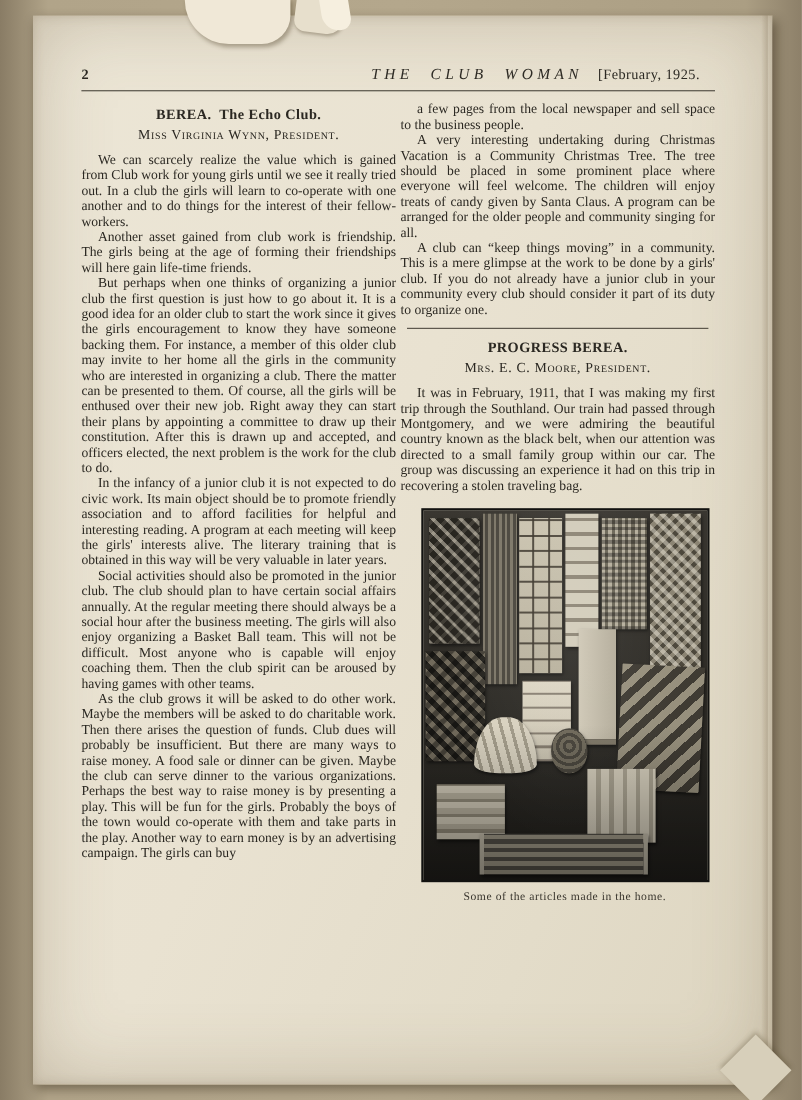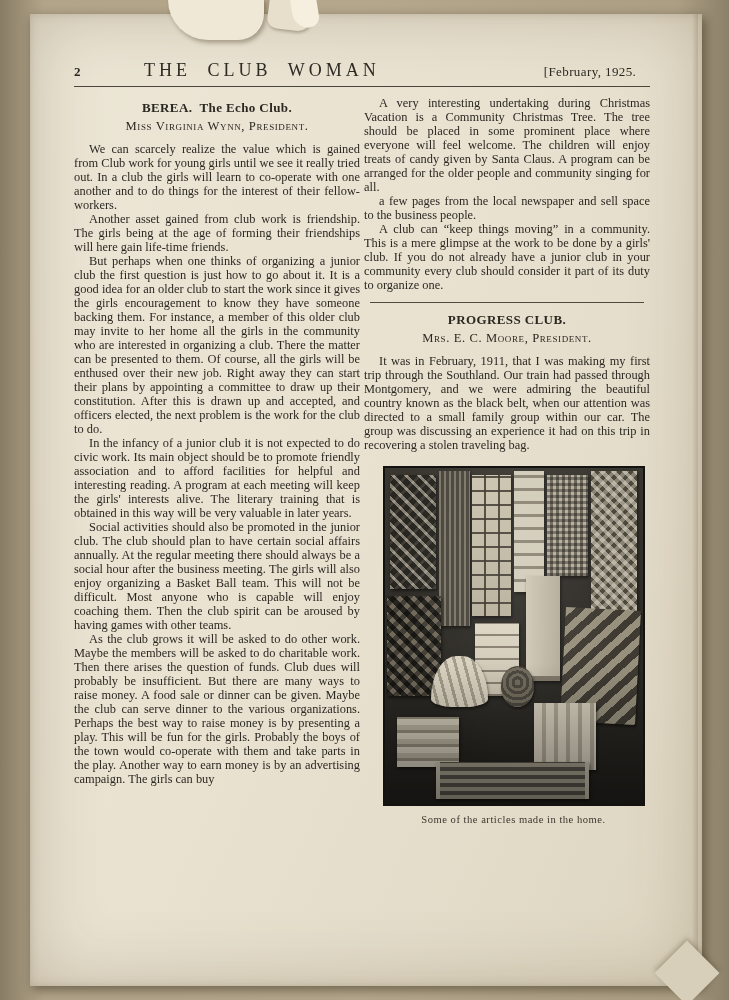--- a/index.html
+++ b/index.html
@@ -26,21 +26,21 @@
     background:#f6efdf; border-radius:0 0 10px 16px; transform:rotate(-9deg); }
   .fold-br { position:absolute; right:-8px; bottom:-10px; width:46px; height:46px;
     background:#d7cfba; transform:rotate(45deg); box-shadow:-2px -2px 5px rgba(70,55,30,.3); }
   .crease { position:absolute; right:4px; top:0; width:6px; height:100%;
     background:linear-gradient(90deg,transparent,rgba(90,70,40,.18)); }
 
   .inner { position:absolute; left:44px; right:52px; top:46px; bottom:20px; }
 
   .masthead { display:flex; align-items:baseline; font-size:13px; }
   .pageno { width:70px; font-weight:bold; }
-  .journal { flex:1; text-align:left; letter-spacing:4px; word-spacing:8px; font-size:18px; color:#2e2b25; }
+  .journal { flex:1; text-align:right; font-style:italic; letter-spacing:4px; word-spacing:8px; font-size:14px; color:#2e2b25; }
   .issue { width:120px; text-align:center; letter-spacing:.4px; }
   .head-rule { border:0; border-top:1.4px solid #4a463c; margin:5px 0 9px 0; }
 
   .cols { display:flex; gap:4px; }
   .col { flex:1; min-width:0; }
 
   .article-title { text-align:center; font-size:13px; letter-spacing:.4px; margin:4px 0 3px 0; white-space:pre-wrap; }
   .byline { text-align:center; font-variant:small-caps; font-size:12.6px; letter-spacing:.6px; margin:0 0 8px 0; }
   p.body-par { margin:0; font-size:12.4px; line-height:14px; text-align:justify; text-indent:15px; }
 
@@ -123,27 +123,27 @@
         <div class="byline">Miss Virginia Wynn, President.</div>
         <p class="body-par">We can scarcely realize the value which is gained from Club work for young girls until we see it really tried out.  In a club the girls will learn to co-operate with one another and to do things for the interest of their fellow-workers.</p>
         <p class="body-par">Another asset gained from club work is friendship.  The girls being at the age of forming their friendships will here gain life-time friends.</p>
         <p class="body-par">But perhaps when one thinks of organizing a junior club the first question is just how to go about it.  It is a good idea for an older club to start the work since it gives the girls encouragement to know they have someone backing them.  For instance, a member of this older club may invite to her home all the girls in the community who are interested in organizing a club.  There the matter can be presented to them.  Of course, all the girls will be enthused over their new job.  Right away they can start their plans by appointing a committee to draw up their constitution.  After this is drawn up and accepted, and officers elected, the next problem is the work for the club to do.</p>
         <p class="body-par">In the infancy of a junior club it is not expected to do civic work.  Its main object should be to promote friendly association and to afford facilities for helpful and interesting reading.  A program at each meeting will keep the girls' interests alive.  The literary training that is obtained in this way will be very valuable in later years.</p>
         <p class="body-par">Social activities should also be promoted in the junior club.  The club should plan to have certain social affairs annually.  At the regular meeting there should always be a social hour after the business meeting.  The girls will also enjoy organizing a Basket Ball team.  This will not be difficult.  Most anyone who is capable will enjoy coaching them.  Then the club spirit can be aroused by having games with other teams.</p>
         <p class="body-par">As the club grows it will be asked to do other work.  Maybe the members will be asked to do charitable work.  Then there arises the question of funds.  Club dues will probably be insufficient.  But there are many ways to raise money.  A food sale or dinner can be given.  Maybe the club can serve dinner to the various organizations.  Perhaps the best way to raise money is by presenting a play.  This will be fun for the girls.  Probably the boys of the town would co-operate with them and take parts in the play.  Another way to earn money is by an advertising campaign.  The girls can buy</p>
       </div>
 
       <div class="col">
+        <p class="body-par">a few pages from the local newspaper and sell space to the business people.</p>
         <p class="body-par">A very interesting undertaking during Christmas Vacation is a Community Christmas Tree.  The tree should be placed in some prominent place where everyone will feel welcome.  The children will enjoy treats of candy given by Santa Claus.  A program can be arranged for the older people and community singing for all.</p>
-        <p class="body-par">a few pages from the local newspaper and sell space to the business people.</p>
         <p class="body-par">A club can “keep things moving” in a community.  This is a mere glimpse at the work to be done by a girls' club.  If you do not already have a junior club in your community every club should consider it part of its duty to organize one.</p>
 
         <hr class="article-divider">
 
-        <h2 class="article-title">PROGRESS CLUB.</h2>
+        <h2 class="article-title">PROGRESS BEREA.</h2>
         <div class="byline">Mrs. E. C. Moore, President.</div>
         <p class="body-par">It was in February, 1911, that I was making my first trip through the Southland.  Our train had passed through Montgomery, and we were admiring the beautiful country known as the black belt, when our attention was directed to a small family group within our car.  The group was discussing an experience it had on this trip in recovering a stolen traveling bag.</p>
 
         <figure class="photo-figure" style="margin-left:0;margin-right:0;">
           <div class="photo">
             <div class="tx t1"></div>
             <div class="tx t2"></div>
             <div class="tx t3"></div>
             <div class="tx t4"></div>
             <div class="tx t5"></div>

